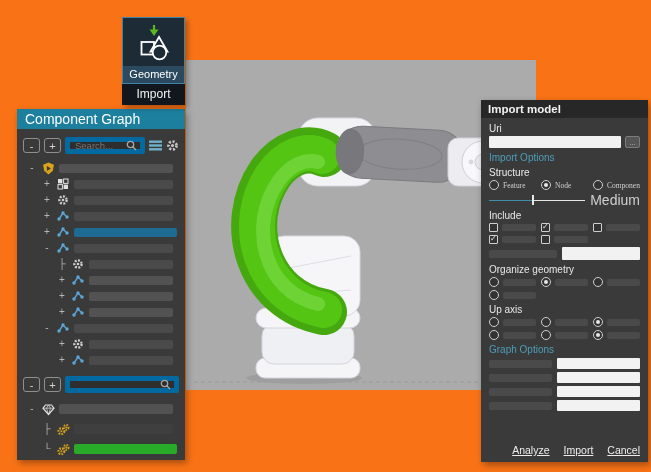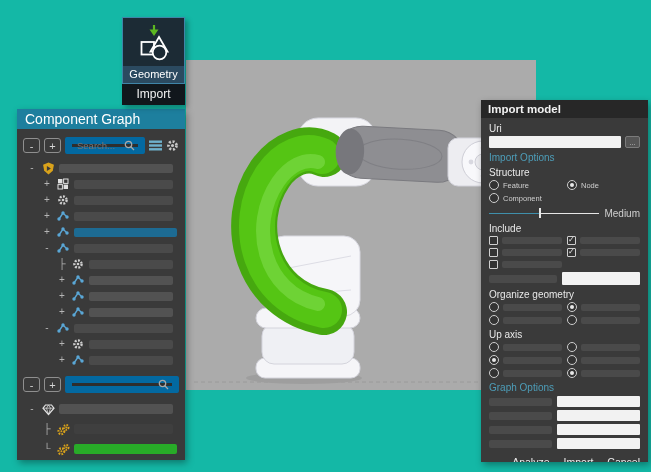--- a/index.html
+++ b/index.html
@@ -1,17 +1,17 @@
 <!DOCTYPE html>
 <html><head>
 <meta charset="utf-8">
 <style>
   * { box-sizing: border-box; margin: 0; padding: 0; }
   html,body { width:651px; height:472px; background:#ffffff; font-family:"Liberation Sans", sans-serif; overflow:hidden; }
-  .stage { position:relative; width:651px; height:472px; background:#14b8a6; }
+  .stage { position:relative; width:651px; height:472px; background:#f97316; }
 
   
   .viewport { position:absolute; left:186px; top:60px; width:350px; height:330px; background:#ababab; z-index:1; }
 
   
   .geo-wrap { position:absolute; left:122px; top:17px; width:63px; z-index:4; box-shadow:3px 3px 5px rgba(0,0,0,.28); }
   .geo-tile { background:#1c2b35; border:1px solid #3f85a8; padding-top:4px; }
   .geo-ico { display:flex; justify-content:center; align-items:center; height:44px; }
   .geo-label { display:block; text-align:center; background:#2b4a60; color:#ffffff; font-size:11px; padding:2px 0 3px; }
   .geo-caption { display:block; text-align:center; background:#11171c; color:#f2f2f2; font-size:12px; padding:3px 0 4px; }
@@ -19,21 +19,21 @@
   
   .panel { position:absolute; background:#3a3a3a; box-shadow:2px 3px 7px rgba(0,0,0,.35); color:#e2e2e2; }
 
   
   .cg { left:17px; top:109px; width:168px; height:351px; z-index:3; }
   .cg-header { height:20px; line-height:20px; background:#1d7f9e; color:#ffffff; font-size:14px; padding-left:8px; }
   .cg-body { padding:6px 6px 6px 6px; }
   .tb { display:flex; align-items:center; gap:4px; margin:2px 0 6px 0; }
   .tb-btn { width:17px; height:15px; border:1px solid #8f8f8f; border-radius:3px; background:transparent; color:#d5d5d5;
             font-size:11px; line-height:12px; text-align:center; flex:0 0 auto; cursor:default; }
-  .searchbox { flex:1; height:17px; background:#2e2e2e; border:7px solid #0369a1; border-radius:2px;
+  .searchbox { flex:1; height:17px; background:#2e2e2e; border:5px solid #0369a1; border-radius:2px;
                display:flex; align-items:center; padding:0 3px 0 5px; gap:3px; min-width:0; }
   .searchbox input { flex:1; min-width:0; background:transparent; border:none; outline:none; color:#cfcfcf; font-size:9.5px; font-family:"Liberation Sans",sans-serif; }
   .tb-ico { flex:0 0 auto; display:flex; align-items:center; }
 
   .trow { display:flex; align-items:center; height:16px; gap:4px; }
   .tree2 .trow { height:20px; }
   .exp { width:10px; flex:0 0 auto; color:#b5b5b5; font-size:10px; text-align:center; line-height:10px; }
   .tico { width:14px; flex:0 0 auto; display:flex; justify-content:center; align-items:center; }
   .bar { flex:1; height:9px; border-radius:2px; margin-right:6px; }
   .tree2 .bar { height:10px; }
@@ -41,34 +41,34 @@
   
   .dlg { left:481px; top:100px; width:167px; height:362px; z-index:4; display:flex; flex-direction:column; }
   .dlg-title { height:18px; line-height:18px; background:#272727; color:#f2f2f2; font-size:11.5px; font-weight:bold; padding-left:7px; flex:0 0 auto; }
   .dlg-body { padding:5px 8px 6px 8px; flex:1; display:flex; flex-direction:column; overflow:hidden; }
   .sec { margin-top:4px; }
   .lbl { font-size:10px; color:#e8e8e8; line-height:11px; margin-bottom:2px; }
   .link { font-size:10px; color:#4d9db8; line-height:11px; }
   .uri-row { display:flex; align-items:center; gap:4px; }
   .uri-input { flex:1; height:12px; background:#f2f2f2; border:none; border-radius:1px; font-size:9px; padding:0 3px; min-width:0; }
   .browse { flex:0 0 auto; width:15px; height:12px; background:#555555; border:1px solid #7b7b7b; color:#cccccc; font-size:7px; line-height:9px; text-align:center; border-radius:2px; }
-  .opt-grid { display:grid; grid-template-columns:1fr 1fr; gap:3px 5px; }
+  .opt-grid { display:grid; grid-template-columns:1fr 1fr 1fr; gap:3px 5px;font-family:Liberation Serif, serif; }
   .opt { display:flex; align-items:center; gap:4px; min-width:0; }
   .radio { width:10px; height:10px; border:1.4px solid #cfcfcf; border-radius:50%; flex:0 0 auto; position:relative; background:#333; }
   .radio.on::after { content:""; position:absolute; left:2px; top:2px; width:4px; height:4px; border-radius:50%; background:#e8e8e8; }
   .cb { width:9px; height:9px; border:1.3px solid #cfcfcf; border-radius:1px; flex:0 0 auto; position:relative; background:#333; color:#e8e8e8; }
   .cb.on::after { content:"\2713"; position:absolute; left:0px; top:-2px; font-size:8px; }
   .dbar { flex:1; height:7px; background:#4a4a4a; border-radius:2px; min-width:0; }
   .opt-label { font-size:7.5px; color:#cfcfcf; white-space:nowrap; overflow:hidden; }
   .slider { display:flex; align-items:center; gap:5px; height:12px; }
   .track { position:relative; flex:1; height:10px; }
   .track .tl { position:absolute; left:0; top:4.5px; height:1.5px; background:#3f8fab; }
   .track .tr { position:absolute; right:0; top:4.5px; height:1.5px; background:#e6e6e6; }
   .track .handle { position:absolute; top:0; width:2px; height:10px; background:#e8e8e8; }
-  .slider-val { font-size:10px; color:#cfcfcf; flex:0 0 auto;text-align:right; }
+  .slider-val { font-size:14px; color:#cfcfcf; flex:0 0 auto;text-align:right; }
   .inc-drop { display:flex; gap:5px; margin-top:3px; align-items:center; }
   .inc-drop .half-bar { width:45%; height:8px; background:#4a4a4a; border-radius:2px; }
   .inc-drop .white-box { flex:1; height:13px; background:#f2f2f2; border-radius:1px; }
   .frow { display:flex; align-items:center; gap:5px; margin-bottom:3px; }
   .flabel { width:42%; height:8px; background:#4a4a4a; border-radius:2px; flex:0 0 auto; }
   .finput { flex:1; height:11px; background:#f2f2f2; border:none; border-radius:1px; min-width:0; }
   .btn-row { display:flex; justify-content:flex-end; gap:14px; margin-top:auto; padding-top:4px; }
   .dlg-btn { font-size:10.5px; color:#ececec; text-decoration:underline; cursor:default; }
 </style>
 </head>

